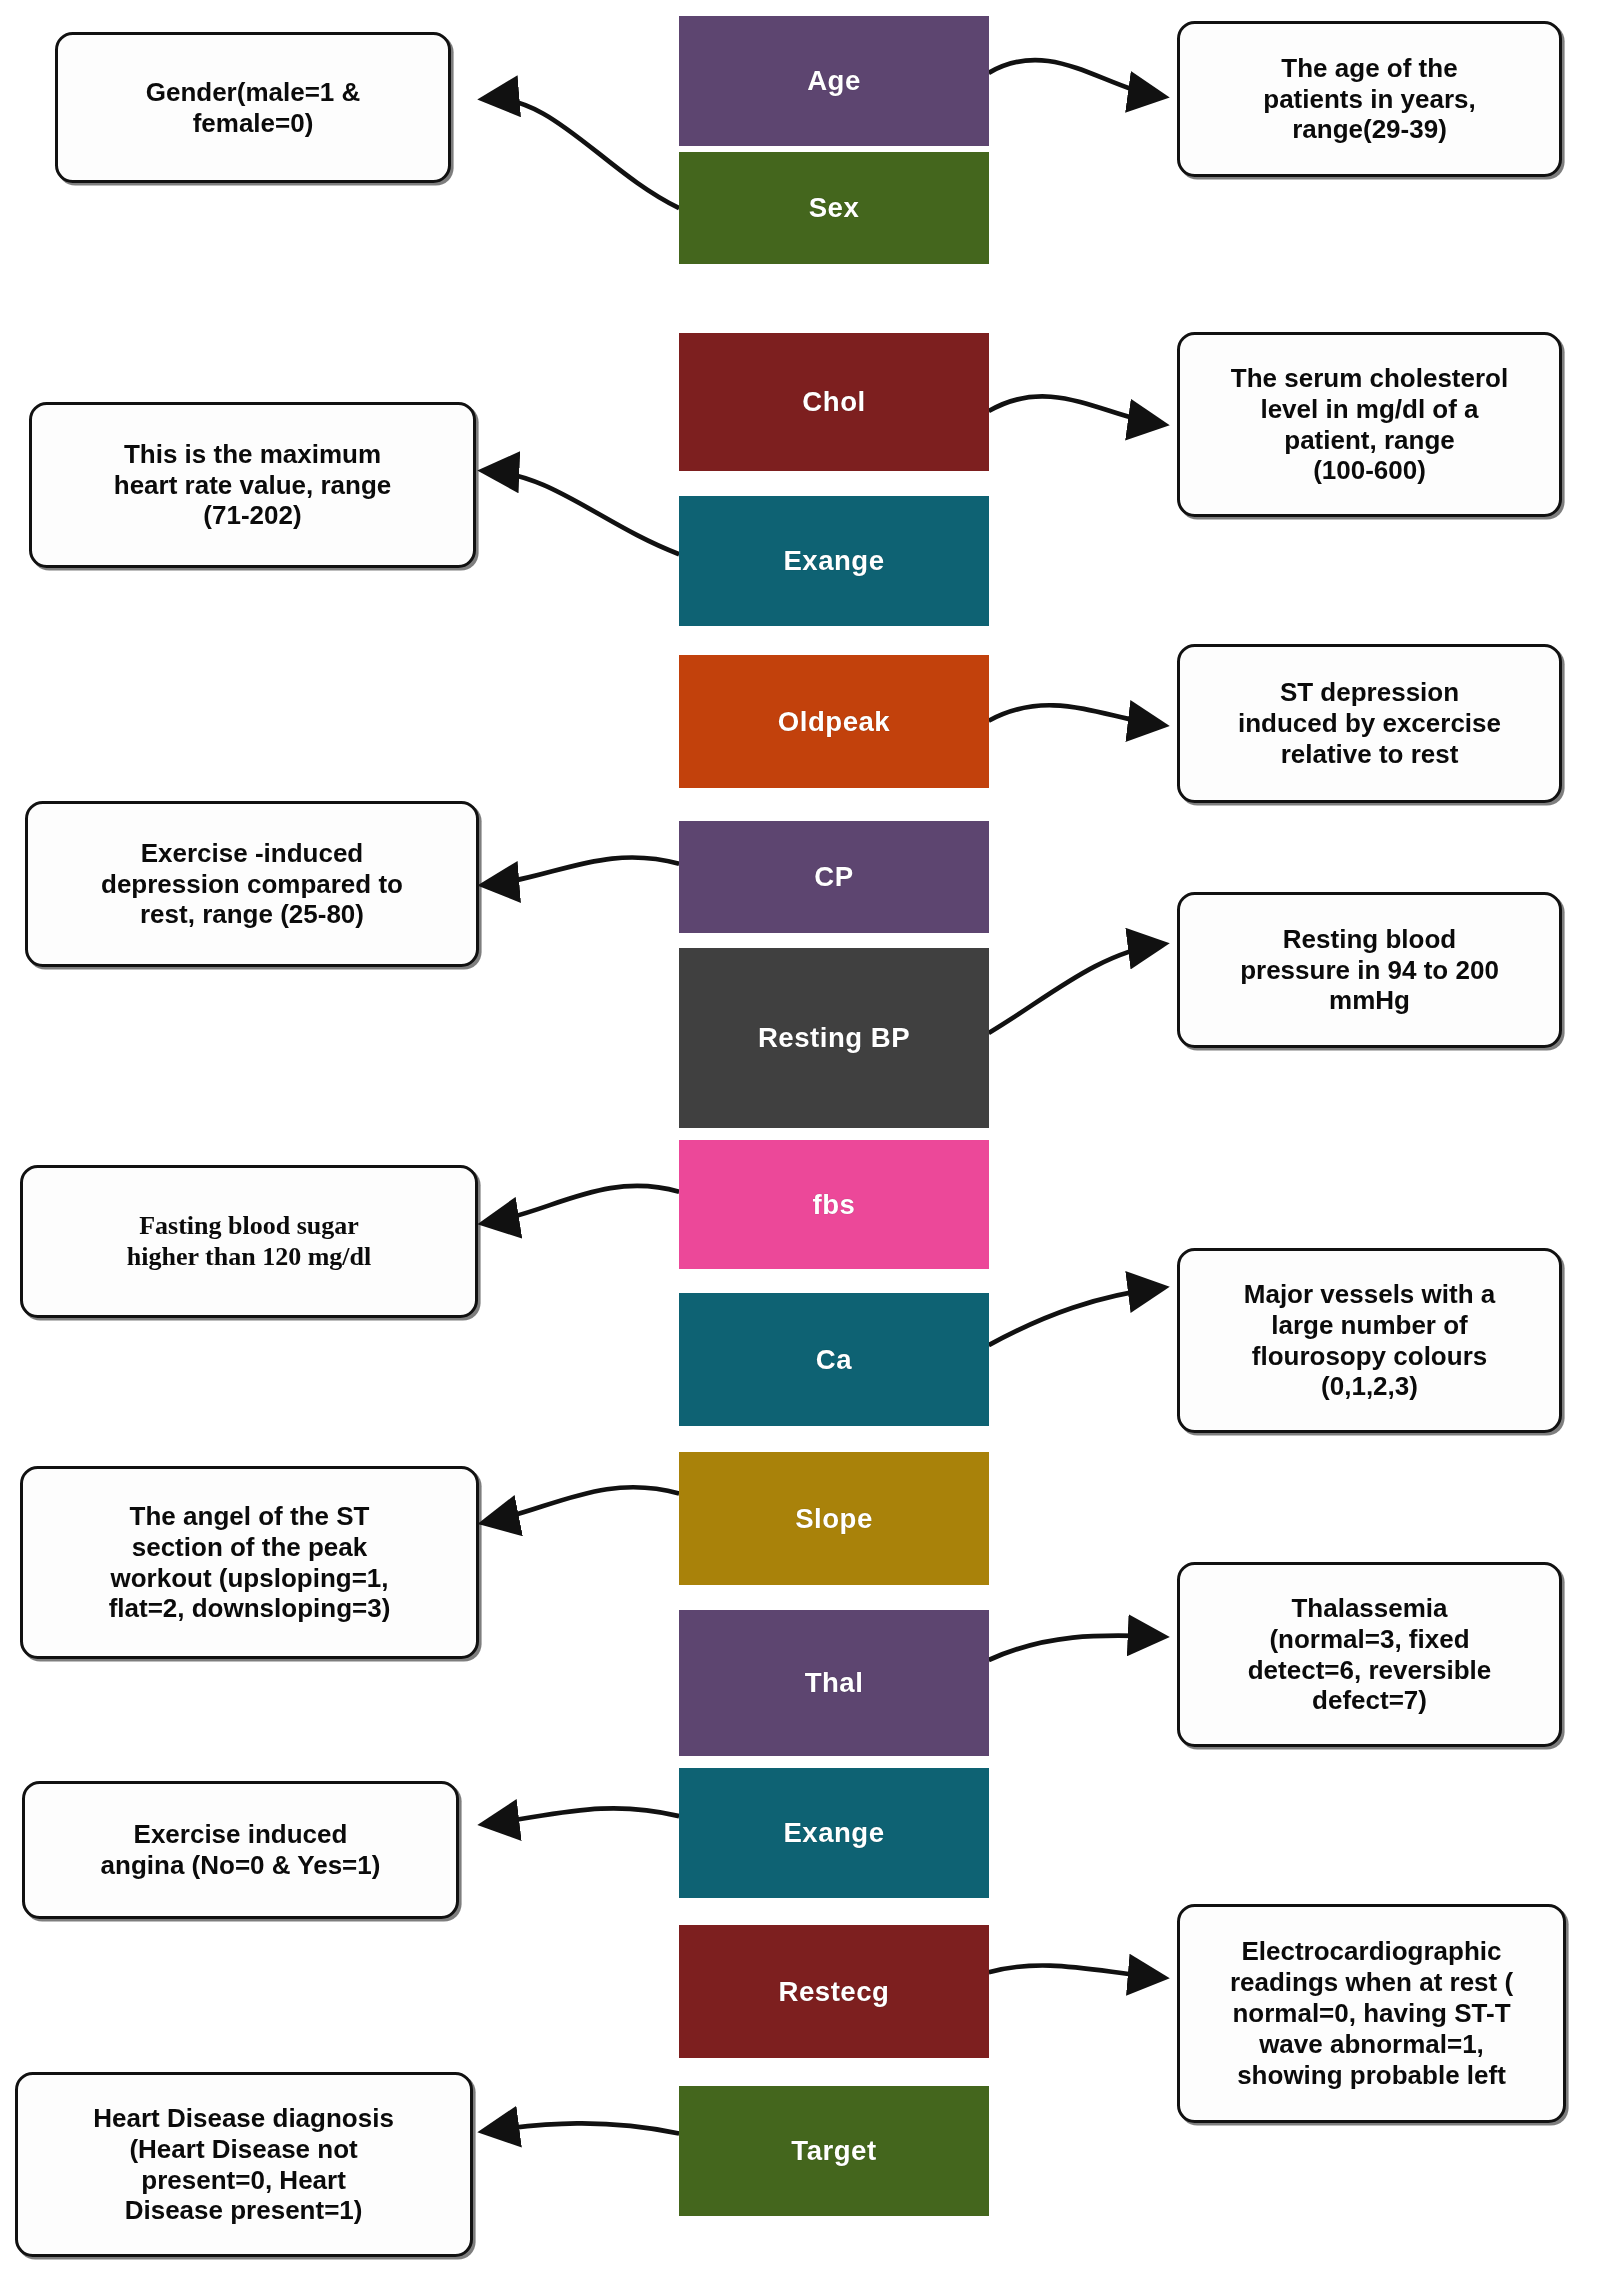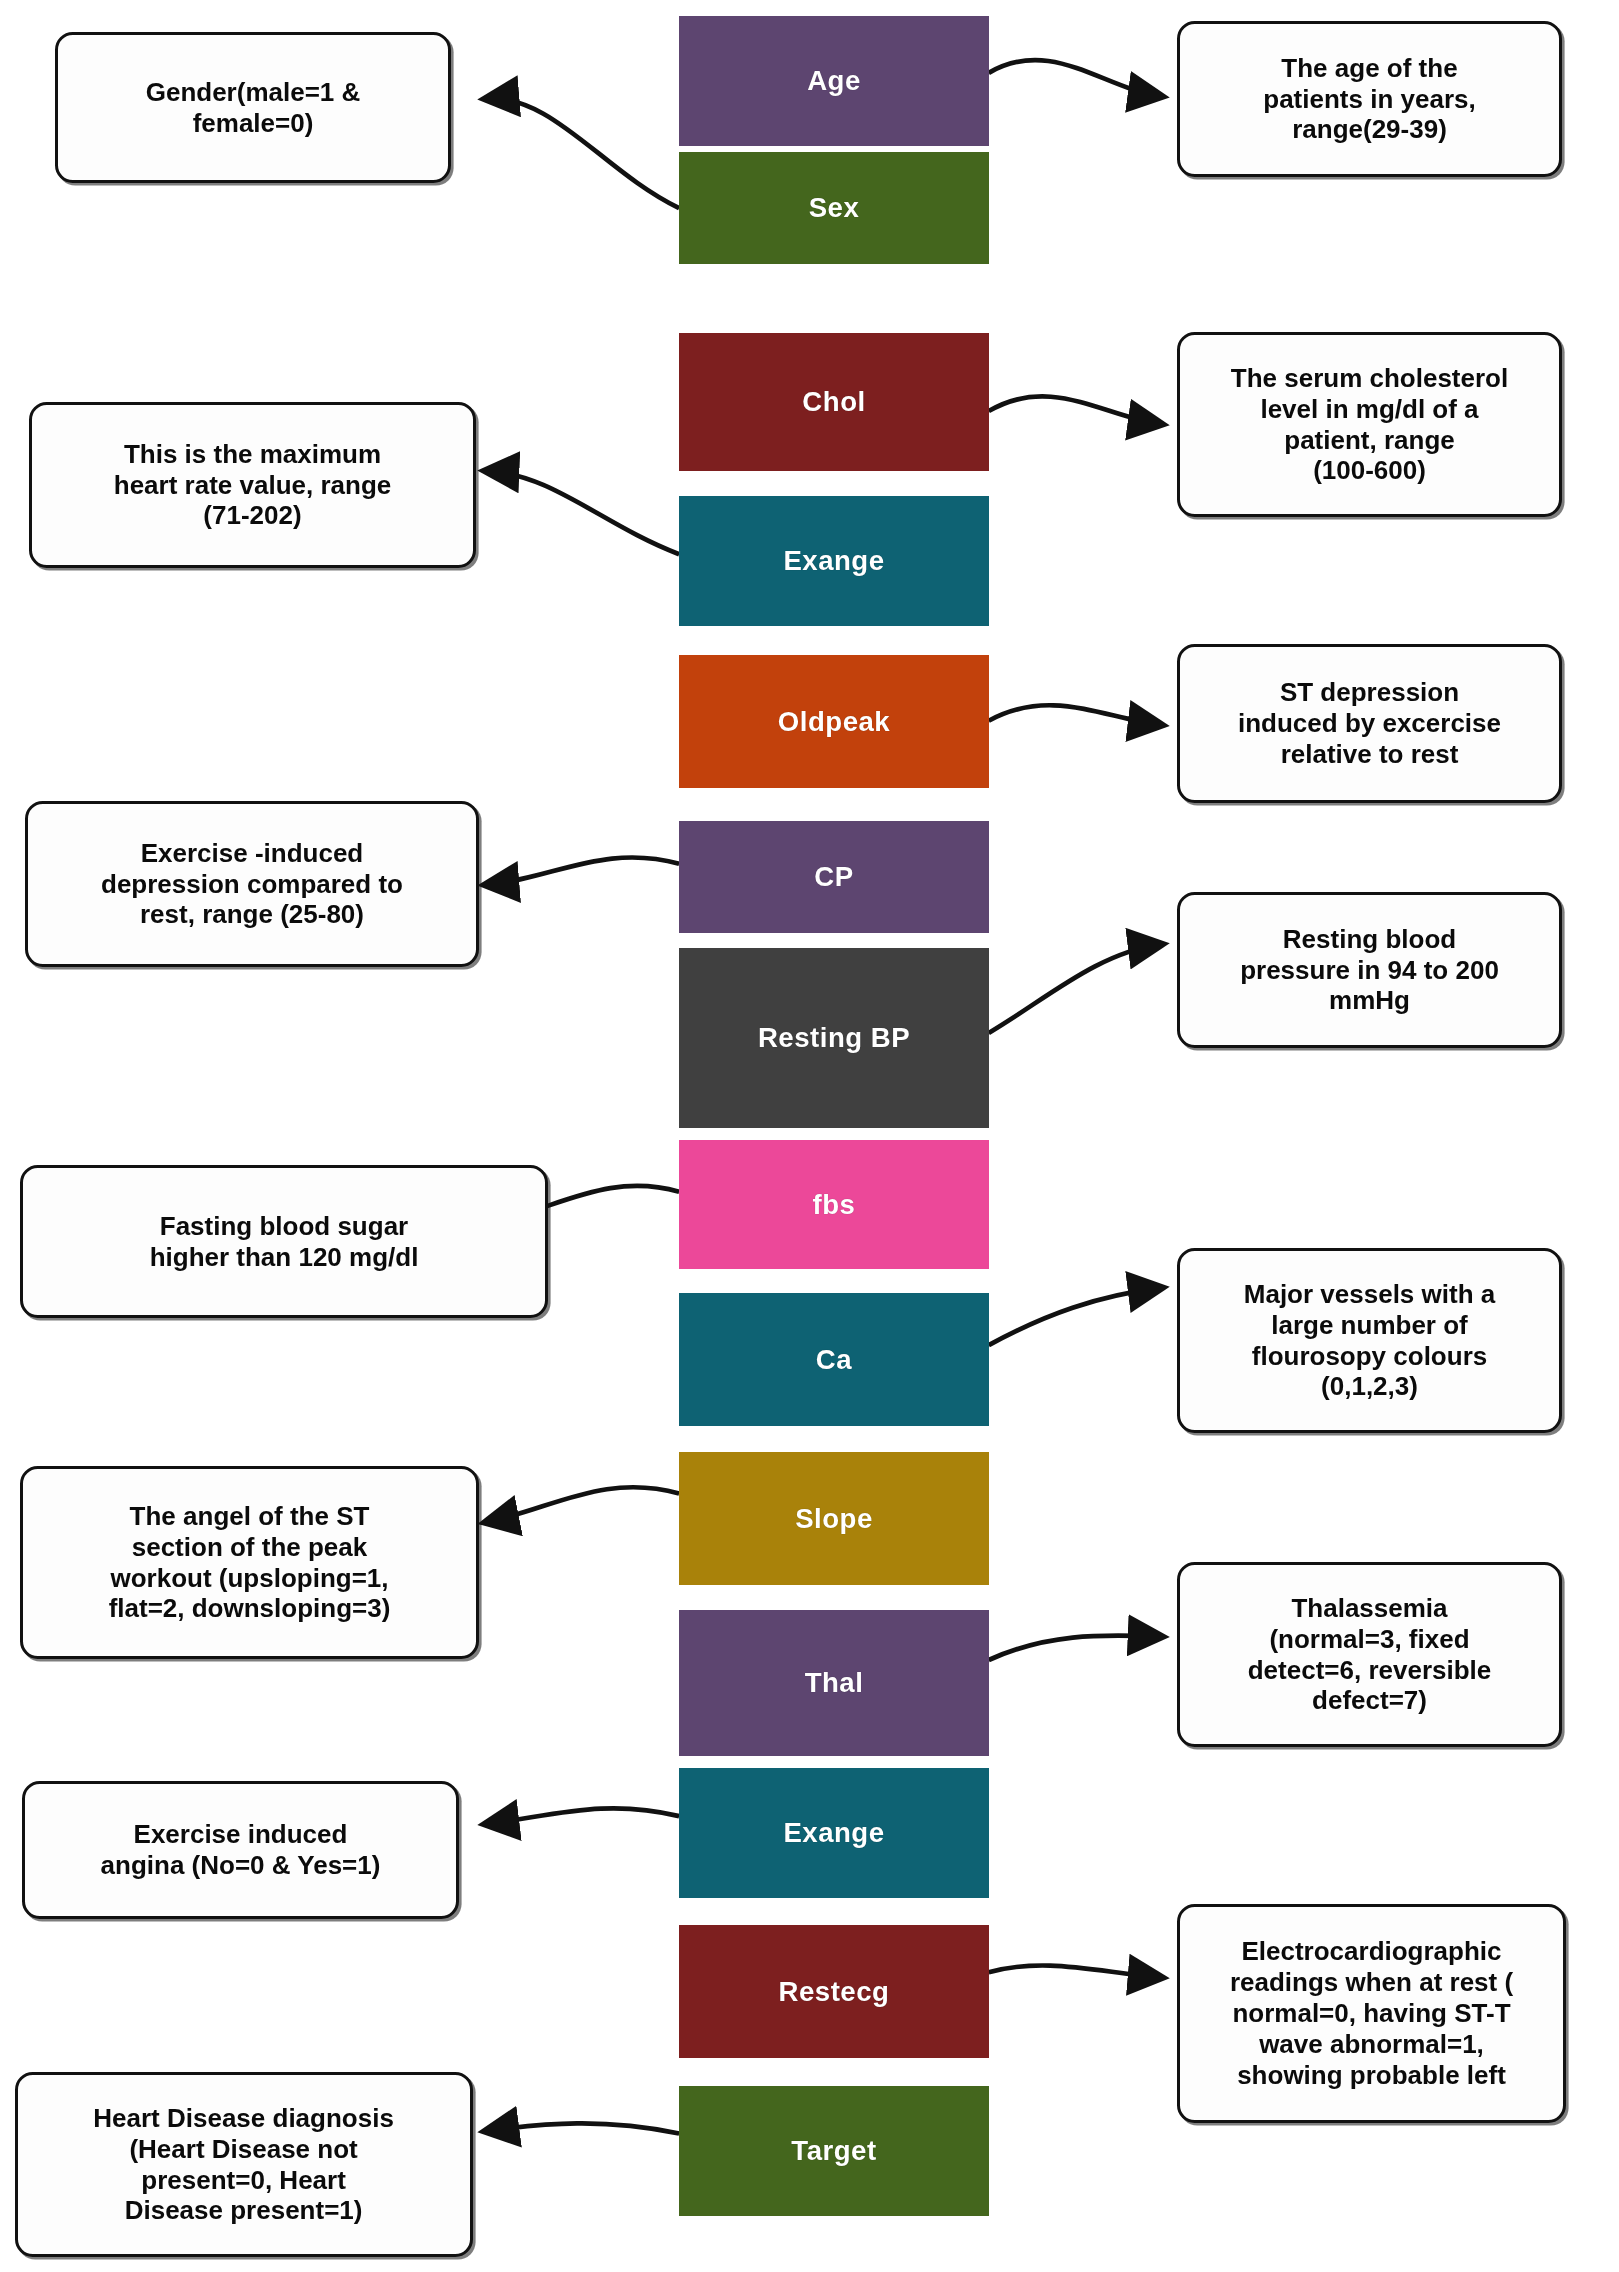--- a/index.html
+++ b/index.html
@@ -170,21 +170,21 @@
 heart rate value, range
 (71-202)</div>
   </div>
 
   <div class="desc-box" style="left:25px; top:801px; width:454px; height:166px;">
     <div class="desc-text">Exercise -induced
 depression compared to
 rest, range (25-80)</div>
   </div>
 
-  <div class="desc-box" style="left:20px; top:1165px; width:528px; height:153px;">
+  <div class="desc-box" style="left:20px; top:1165px; width:458px; height:153px;font-family:Liberation Serif, serif;">
     <div class="desc-text">Fasting blood sugar
 higher than 120 mg/dl</div>
   </div>
 
   <div class="desc-box" style="left:20px; top:1466px; width:459px; height:193px;">
     <div class="desc-text">The angel of the ST
 section of the peak
 workout (upsloping=1,
 flat=2, downsloping=3)</div>
   </div>

